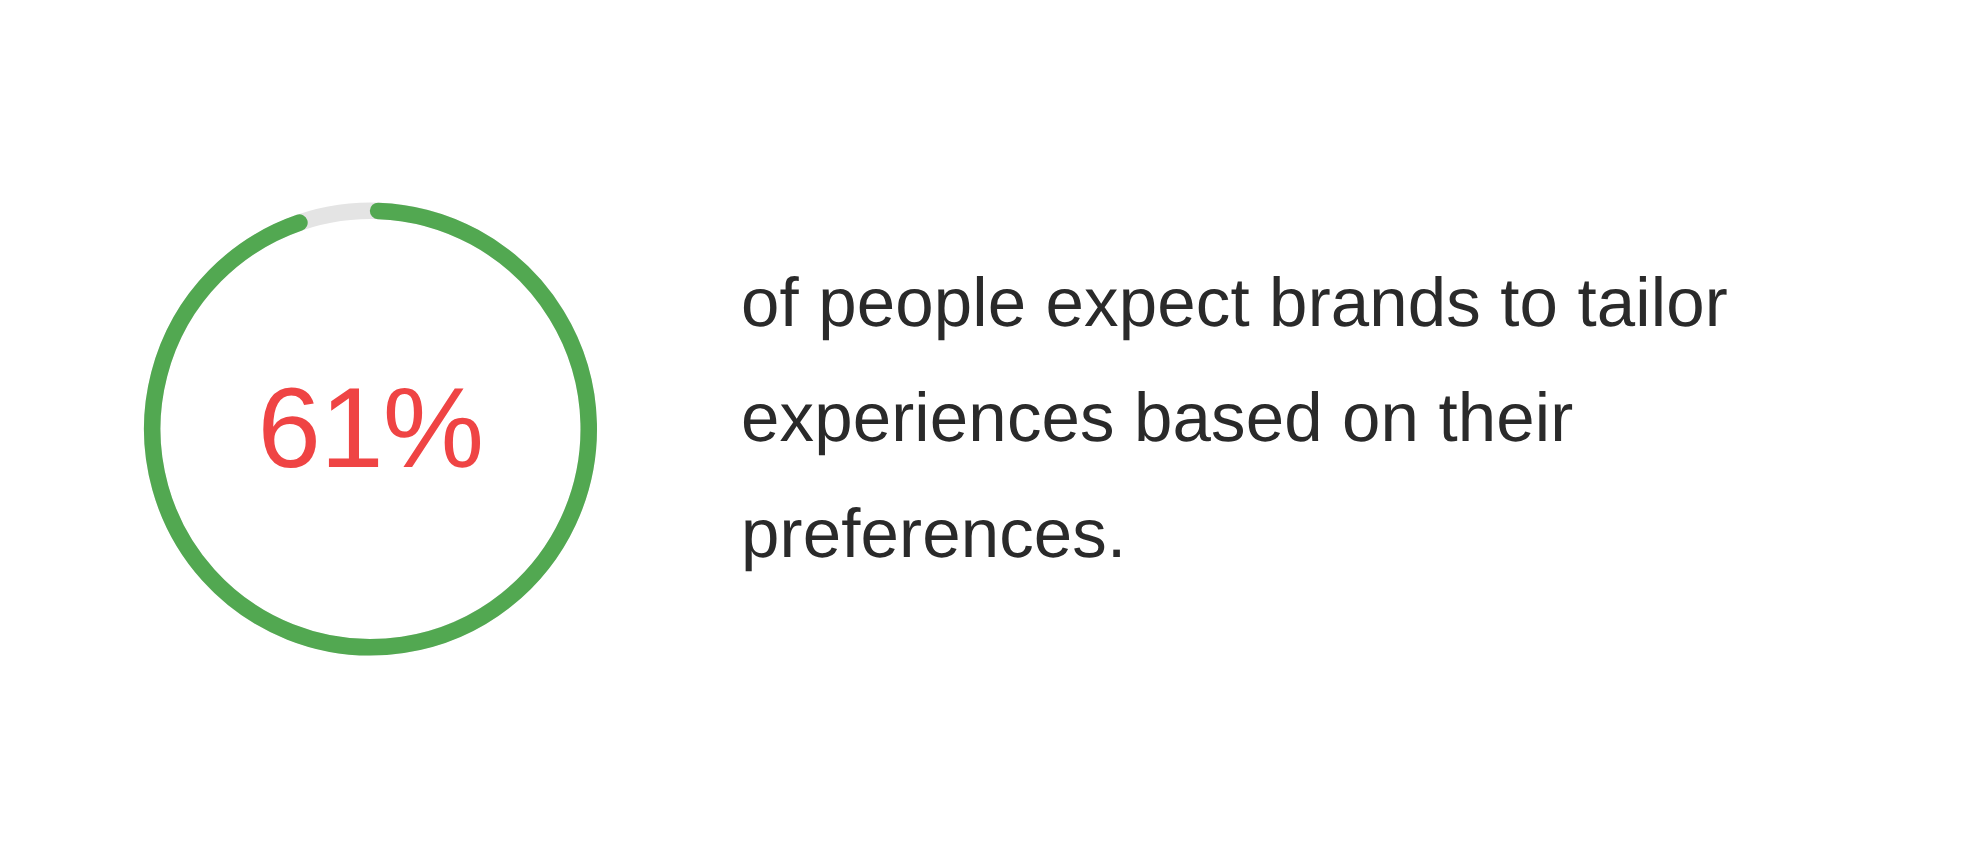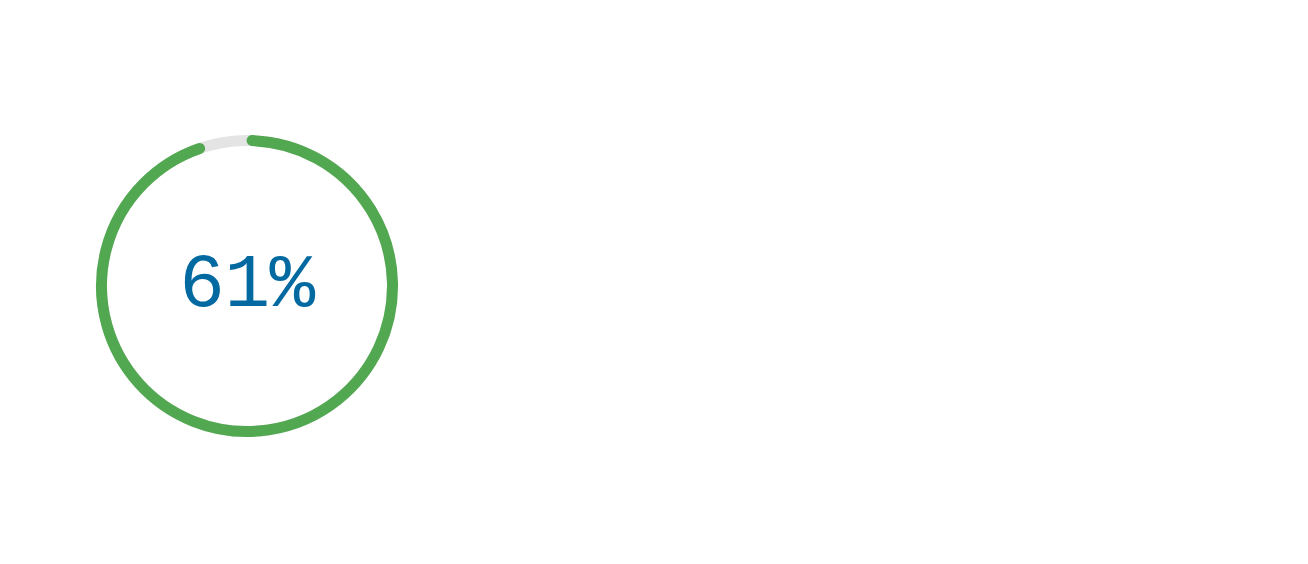--- a/index.html
+++ b/index.html
@@ -67,17 +67,20 @@
 </head>
 <body style="background: rgb(255, 255, 255);">
 
 <div class="stat-figure">
 
   <div class="gauge-wrap">
     <svg class="gauge-svg" viewBox="0 0 302 302" aria-hidden="true">
       <circle cx="151" cy="151" r="145.5" fill="none" stroke="#E4E4E4" stroke-width="11"></circle>
       <path d="M 156.08 5.59 A 145.5 145.5 0 1 1 103.63 13.43" fill="none" stroke="#52A851" stroke-width="11" stroke-linecap="round"></path>
     </svg>
-    <div class="gauge-value" style="color: #0369a1; font-family: Liberation Mono, monospace;">61%</div>
+    <div class="gauge-value" style="color: #ef4444;">61%</div>
   </div>
 
+  <div class="caption" style="color: rgb(42, 42, 42);">
+    <span>of people expect brands to tailor experiences based on their preferences.</span>
+  </div>
 
 </div>
 
 </body></html>

